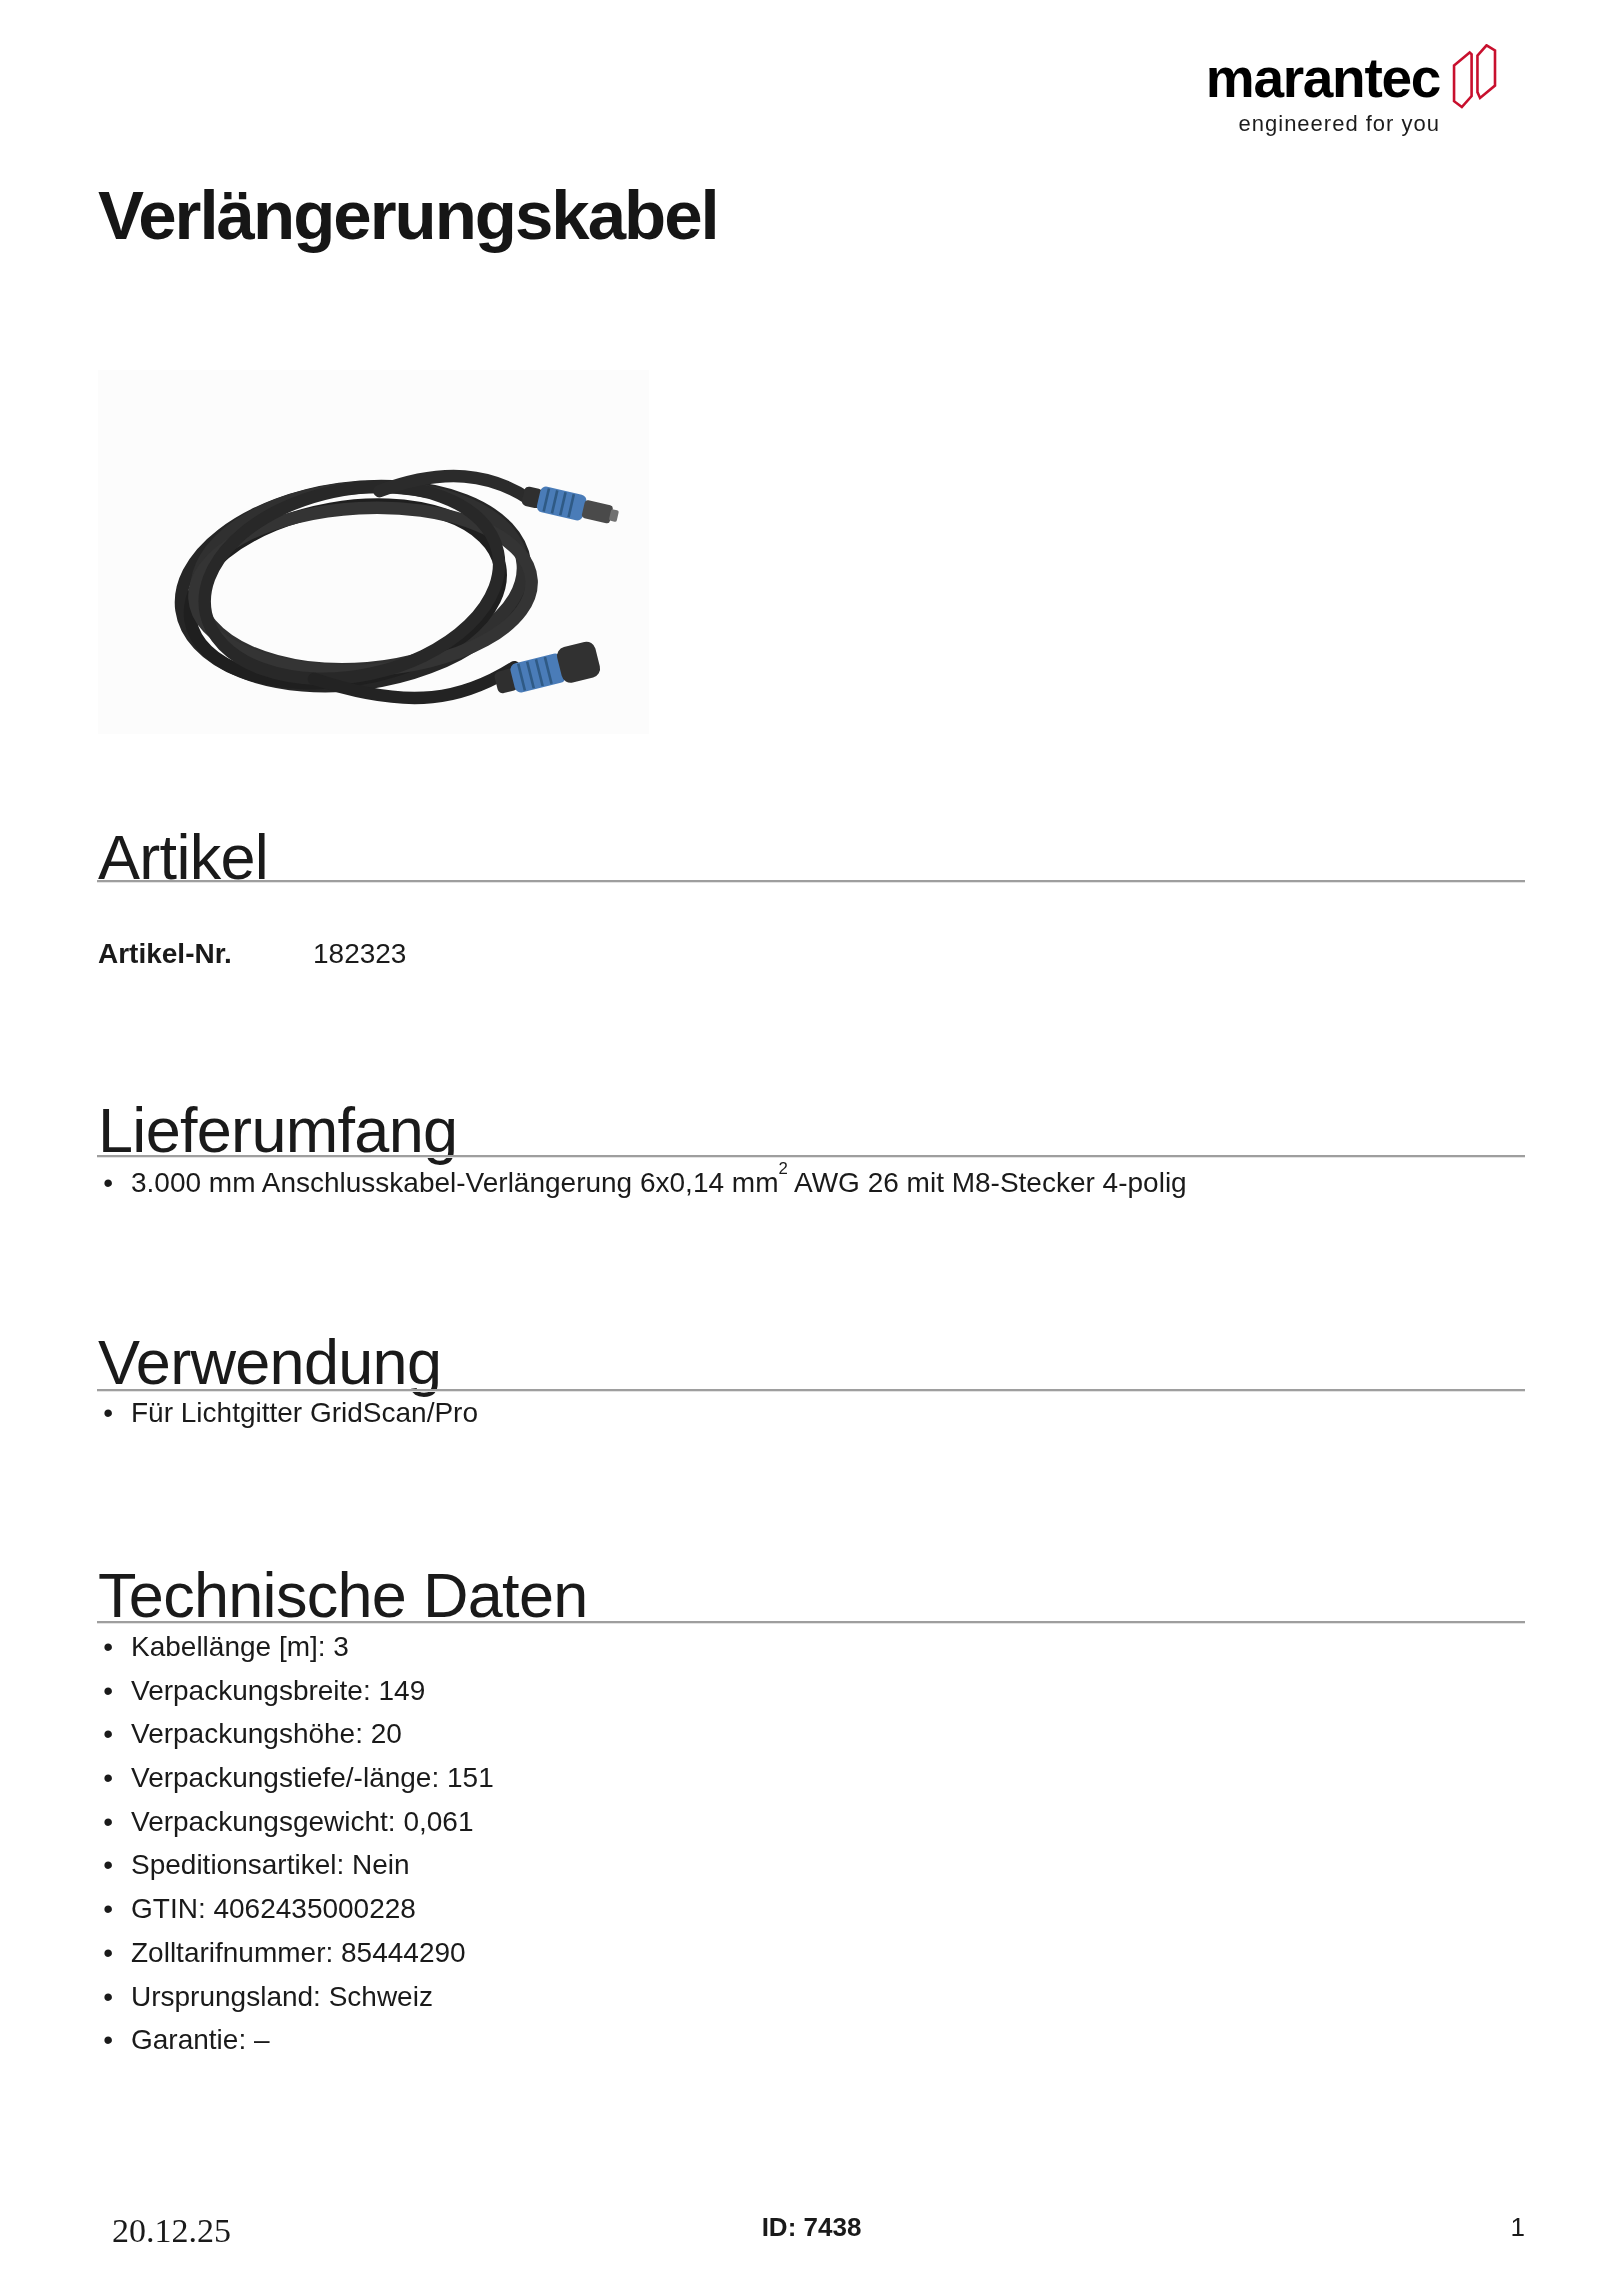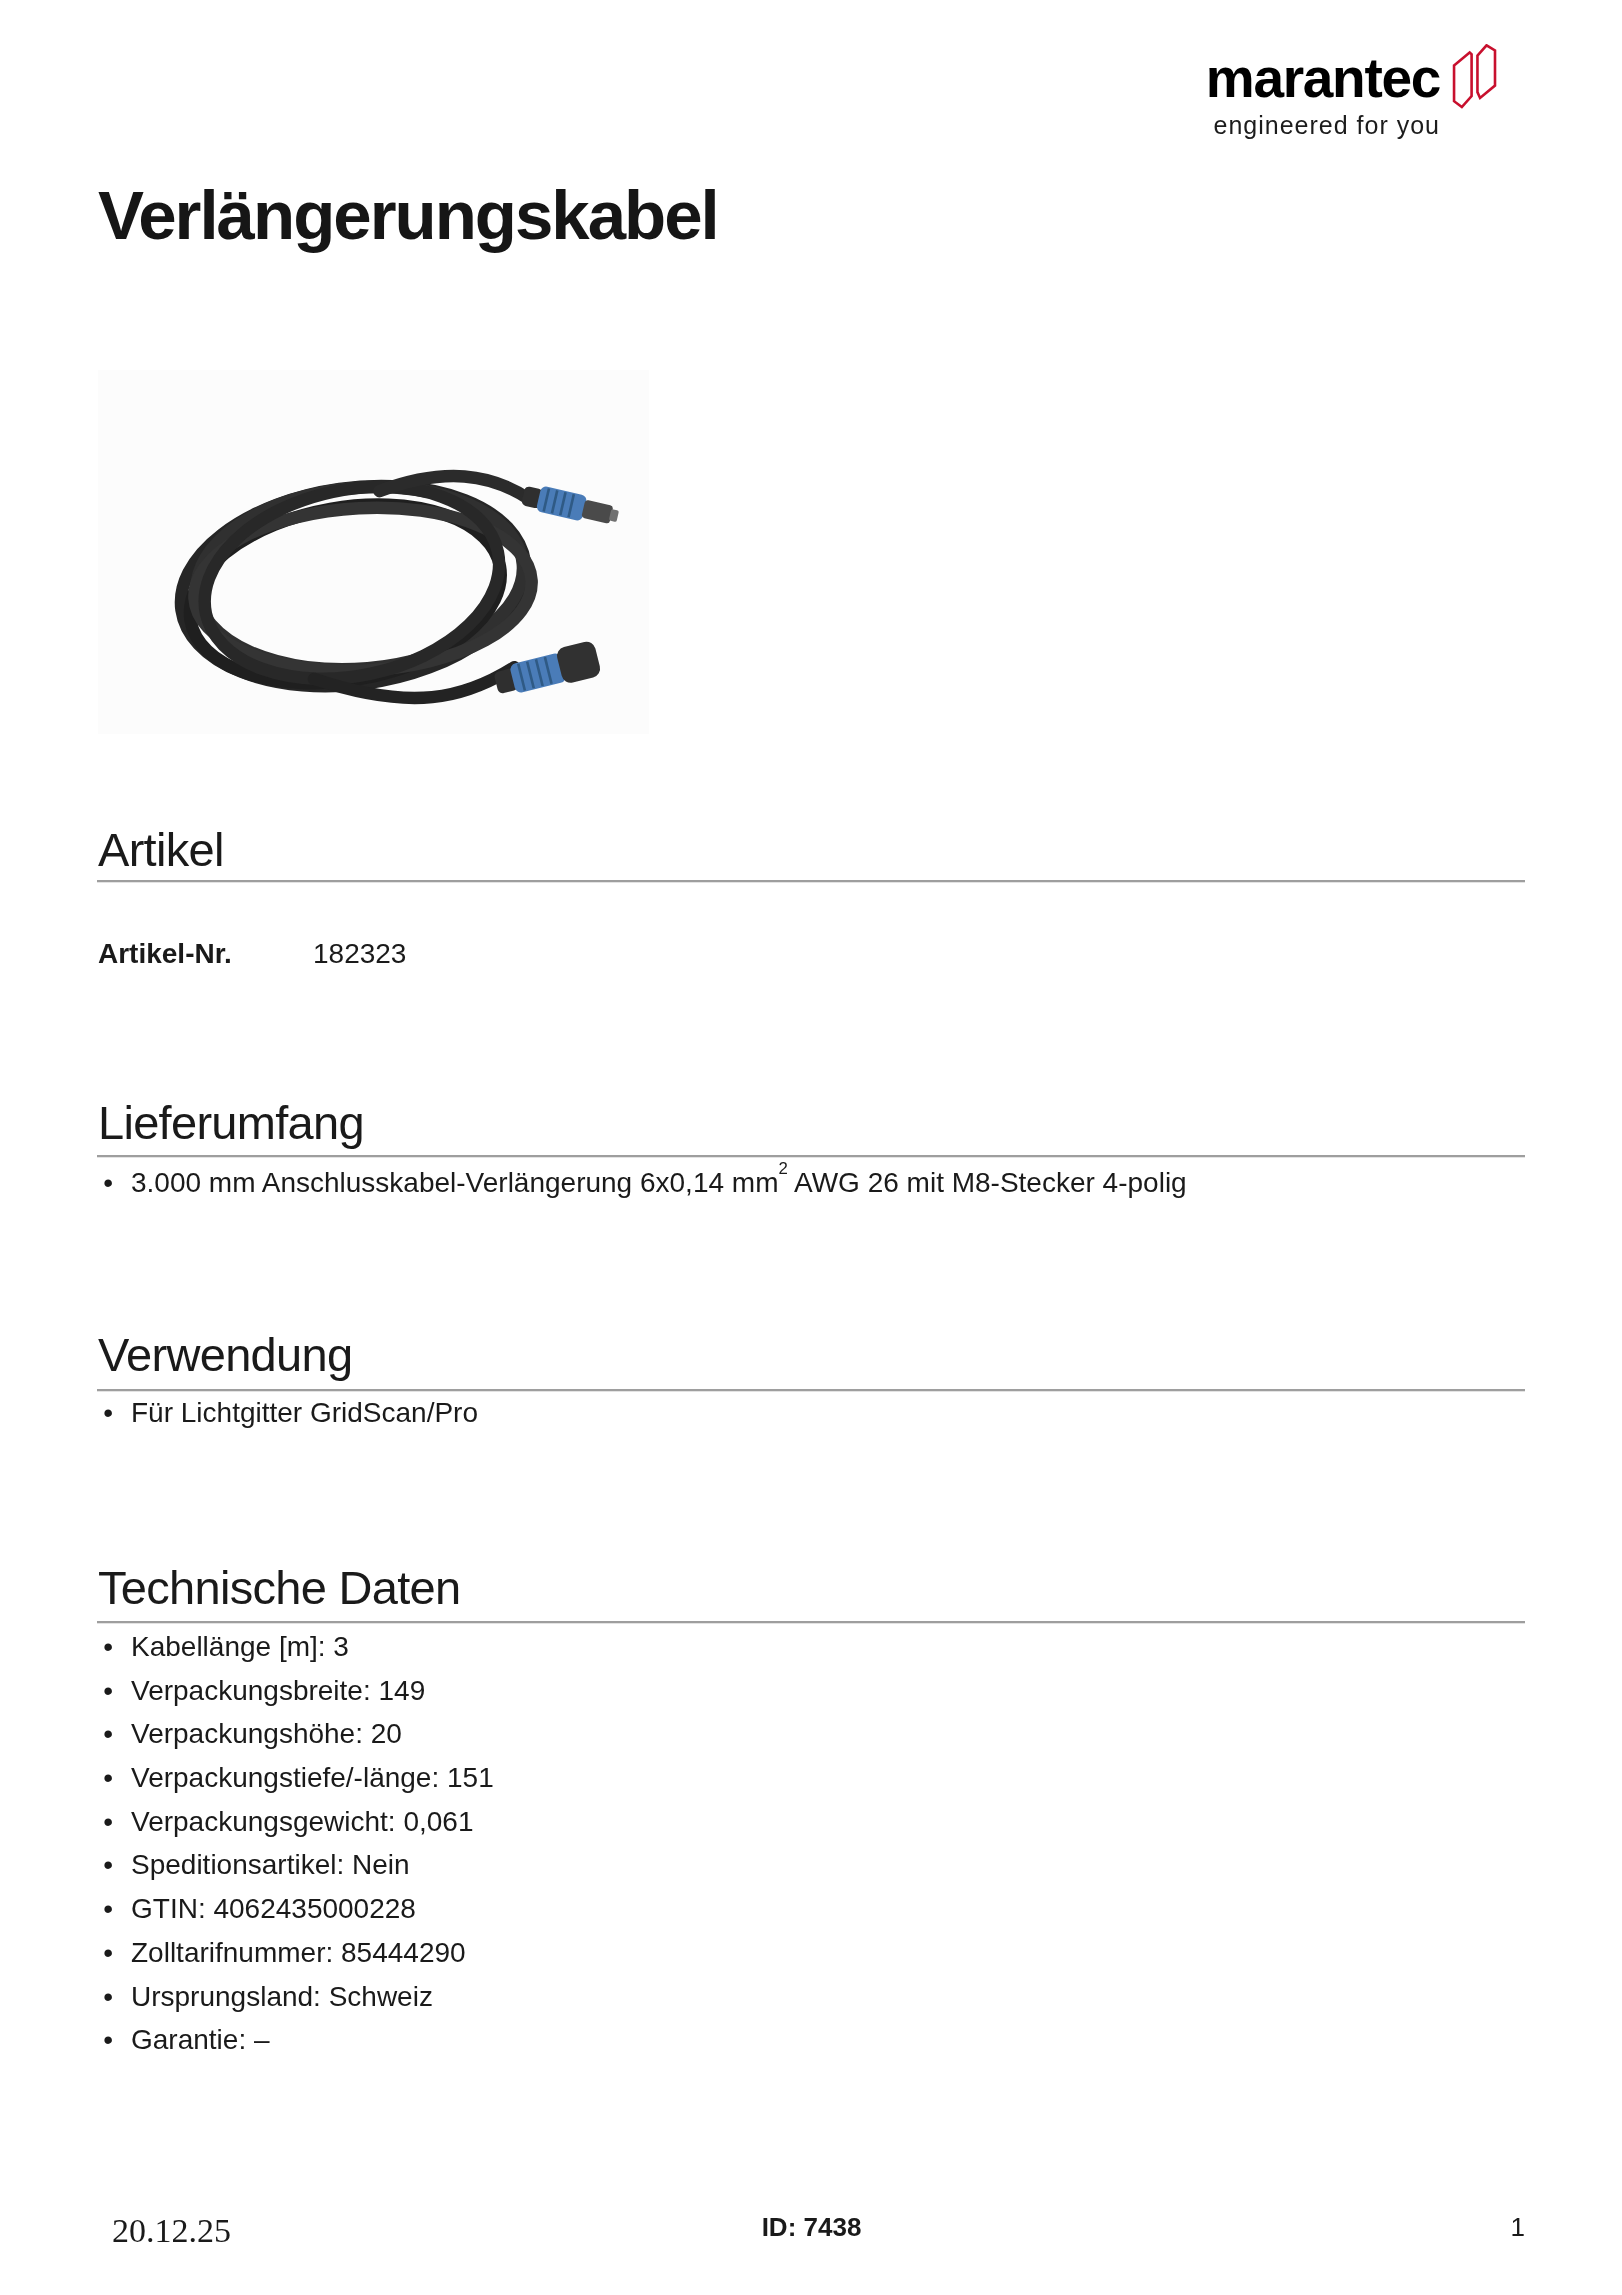--- a/index.html
+++ b/index.html
@@ -14,39 +14,39 @@
   
   .logo-text{
     position:absolute;top:51px;right:183px;
     text-align:right;
   }
   .logo-wordmark{
     font-size:55px;line-height:1;font-weight:700;
     letter-spacing:-1.3px;color:#000000;
   }
   .logo-tagline{
-    margin-top:6.5px;font-size:25px;line-height:1;
+    margin-top:6.5px;font-size:22px;line-height:1;
     letter-spacing:1px;color:#1c1c1c;font-weight:400;
   }
   .logo-mark{position:absolute;top:44px;right:124px;width:47px;height:65px;}
   
   .doc-title{
     position:absolute;left:98px;top:178px;
     font-size:69px;line-height:1.1;font-weight:700;
     letter-spacing:-2px;color:#161616;margin:0;
   }
   
   .product-image{
     position:absolute;left:98px;top:370px;
     width:551px;height:364px;background:#fcfcfc;
   }
   
   .h2{
     position:absolute;left:98px;margin:0;
-    font-size:47px;line-height:1;font-weight:400;
+    font-size:63px;line-height:1;font-weight:400;
     letter-spacing:-0.7px;color:#1a1a1a;
   }
   .rule{
     position:absolute;left:97px;width:1428px;height:2px;
     background:#9e9e9e;border-bottom:0.7px solid #e3e3e3;
   }
   
   .art-table{
     position:absolute;left:98px;top:903px;width:1427px;
     display:grid;grid-template-columns:215px 1fr;row-gap:12.4px;

